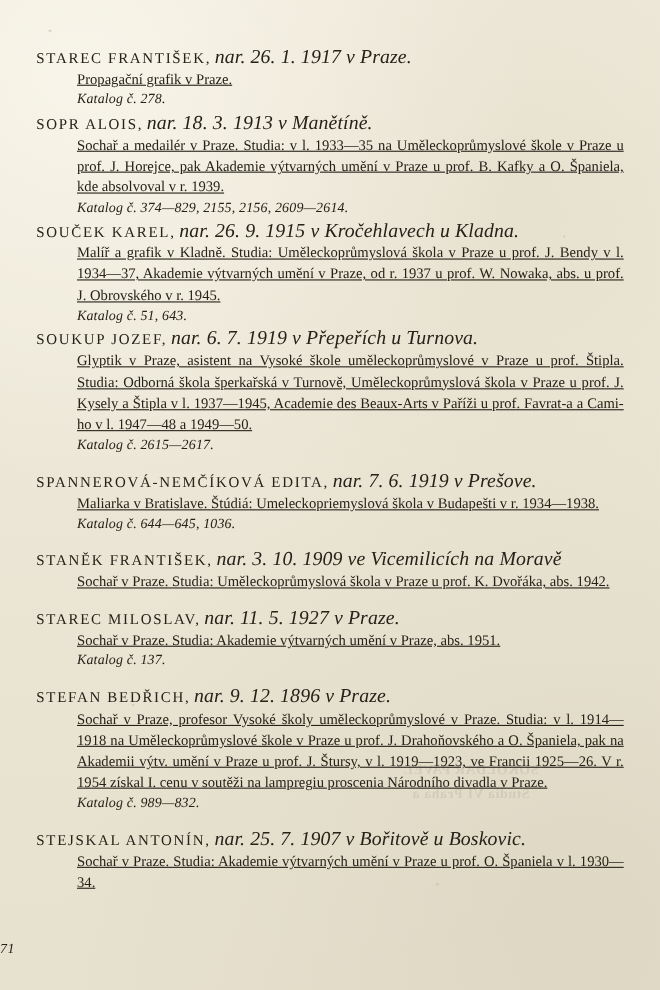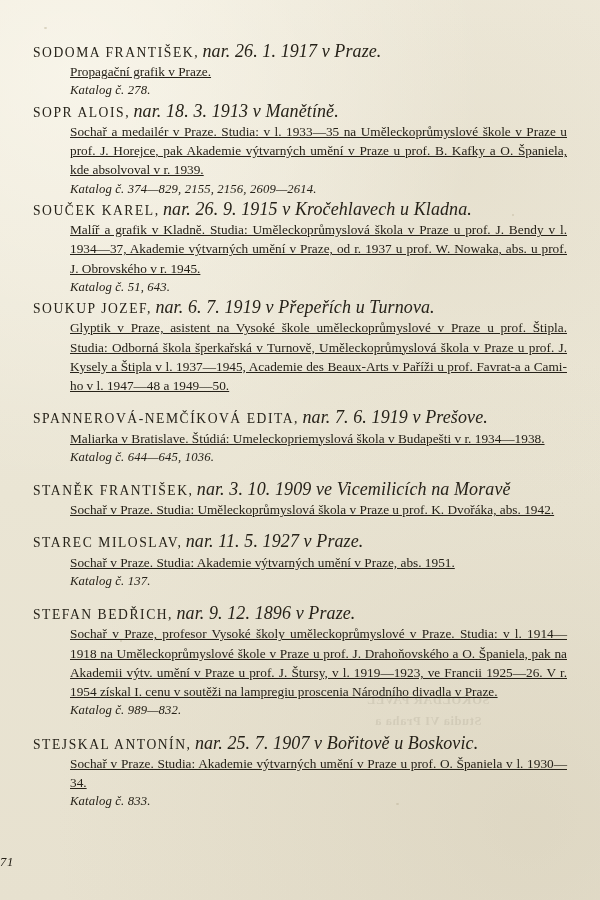--- a/index.html
+++ b/index.html
@@ -132,37 +132,38 @@
 <div class="speck" style="left:120px; top:640px; width:2px; height:2px;"></div>
 <div class="speck" style="left:396px; top:803px; width:3px; height:2px;"></div>
 
 <div class="showthrough">SOKOLDAR PAVEL
 Studia VI Praha a</div>
 
 <div class="page">
 
   <div class="content">
       <div class="entry">
-        <p class="headword"><span class="name">SODOMA FRANTIŠEK,</span> <span class="birth">nar. 26. 1. 1917 v Praze.</span></p>
+        <p class="headword"><span class="name">STAREC FRANTIŠEK,</span> <span class="birth">nar. 26. 1. 1917 v Praze.</span></p>
         <p class="body">Propagační grafik v Praze.</p>
         <p class="catalog">Katalog č. 278.</p>
       </div>
       <div class="entry">
         <p class="headword"><span class="name">SOPR ALOIS,</span> <span class="birth">nar. 18. 3. 1913 v Manětíně.</span></p>
         <p class="body">Sochař a medailér v Praze. Studia: v l. 1933—35 na Uměleckoprůmyslové škole v Praze u prof. J. Horejce, pak Akademie výtvarných umění v Praze u prof. B. Kafky a O. Španiela, kde absolvoval v r. 1939.</p>
         <p class="catalog">Katalog č. 374—829, 2155, 2156, 2609—2614.</p>
       </div>
       <div class="entry">
         <p class="headword"><span class="name">SOUČEK KAREL,</span> <span class="birth">nar. 26. 9. 1915 v Kročehlavech u Kladna.</span></p>
         <p class="body">Malíř a grafik v Kladně. Studia: Uměleckoprůmyslová škola v Praze u prof. J. Bendy v l. 1934—37, Akademie výtvarných umění v Praze, od r. 1937 u prof. W. Nowaka, abs. u prof. J. Obrovského v r. 1945.</p>
         <p class="catalog">Katalog č. 51, 643.</p>
       </div>
       <div class="entry">
         <p class="headword"><span class="name">SOUKUP JOZEF,</span> <span class="birth">nar. 6. 7. 1919 v Přepeřích u Turnova.</span></p>
         <p class="body">Glyptik v Praze, asistent na Vysoké škole uměleckoprůmyslové v Praze u prof. Štipla. Studia: Odborná škola šperkařská v Turnově, Uměleckoprůmyslová škola v Praze u prof. J. Kysely a Štipla v l. 1937—1945, Academie des Beaux-Arts v Paříži u prof. Favrat-a a Cami-ho v l. 1947—48 a 1949—50.</p>
+        <p class="catalog">Katalog č. 2615—2617.</p>
       </div>
       <div class="entry spaced">
         <p class="headword"><span class="name">SPANNEROVÁ-NEMČÍKOVÁ EDITA,</span> <span class="birth">nar. 7. 6. 1919 v Prešove.</span></p>
         <p class="body">Maliarka v Bratislave. Štúdiá: Umeleckopriemyslová škola v Budapešti v r. 1934—1938.</p>
         <p class="catalog">Katalog č. 644—645, 1036.</p>
       </div>
       <div class="entry spaced">
         <p class="headword"><span class="name">STANĚK FRANTIŠEK,</span> <span class="birth">nar. 3. 10. 1909 ve Vicemilicích na Moravě</span></p>
         <p class="body">Sochař v Praze. Studia: Uměleckoprůmyslová škola v Praze u prof. K. Dvořáka, abs. 1942.</p>
       </div>
@@ -172,19 +173,18 @@
         <p class="catalog">Katalog č. 137.</p>
       </div>
       <div class="entry spaced">
         <p class="headword"><span class="name">STEFAN BEDŘICH,</span> <span class="birth">nar. 9. 12. 1896 v Praze.</span></p>
         <p class="body">Sochař v Praze, profesor Vysoké školy uměleckoprůmyslové v Praze. Studia: v l. 1914—1918 na Uměleckoprůmyslové škole v Praze u prof. J. Drahoňovského a O. Španiela, pak na Akademii výtv. umění v Praze u prof. J. Štursy, v l. 1919—1923, ve Francii 1925—26. V r. 1954 získal I. cenu v soutěži na lampregiu proscenia Národního divadla v Praze.</p>
         <p class="catalog">Katalog č. 989—832.</p>
       </div>
       <div class="entry spaced">
         <p class="headword"><span class="name">STEJSKAL ANTONÍN,</span> <span class="birth">nar. 25. 7. 1907 v Bořitově u Boskovic.</span></p>
         <p class="body">Sochař v Praze. Studia: Akademie výtvarných umění v Praze u prof. O. Španiela v l. 1930—34.</p>
-        <p class="catalog">Katalog č. 833.</p>
       </div>
     </div>
 
   <div class="folio">71</div>
 
 </div>
 
 </body></html>

